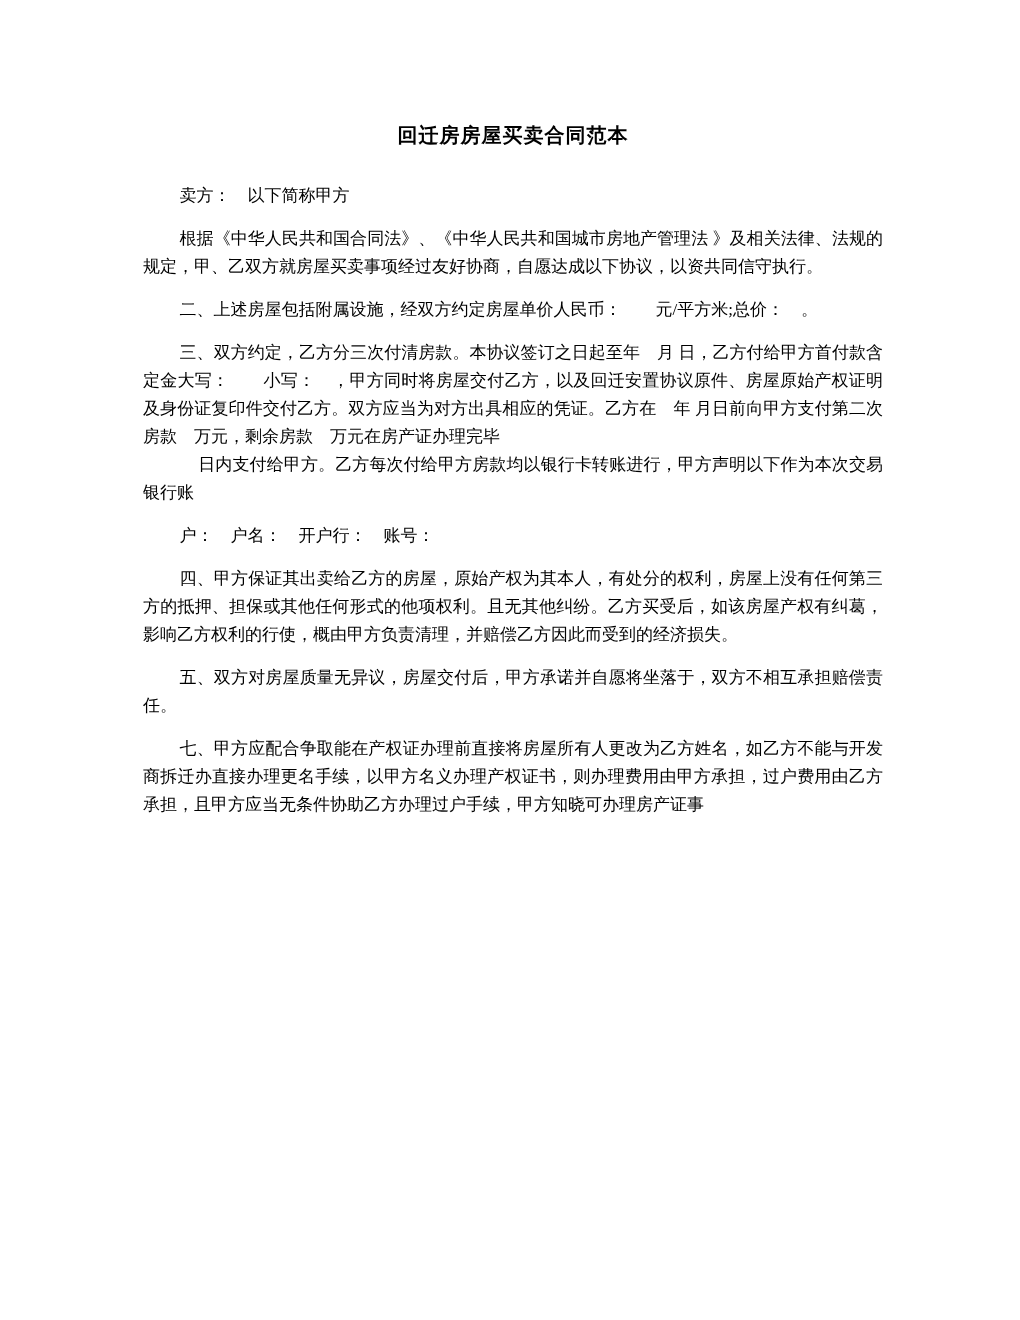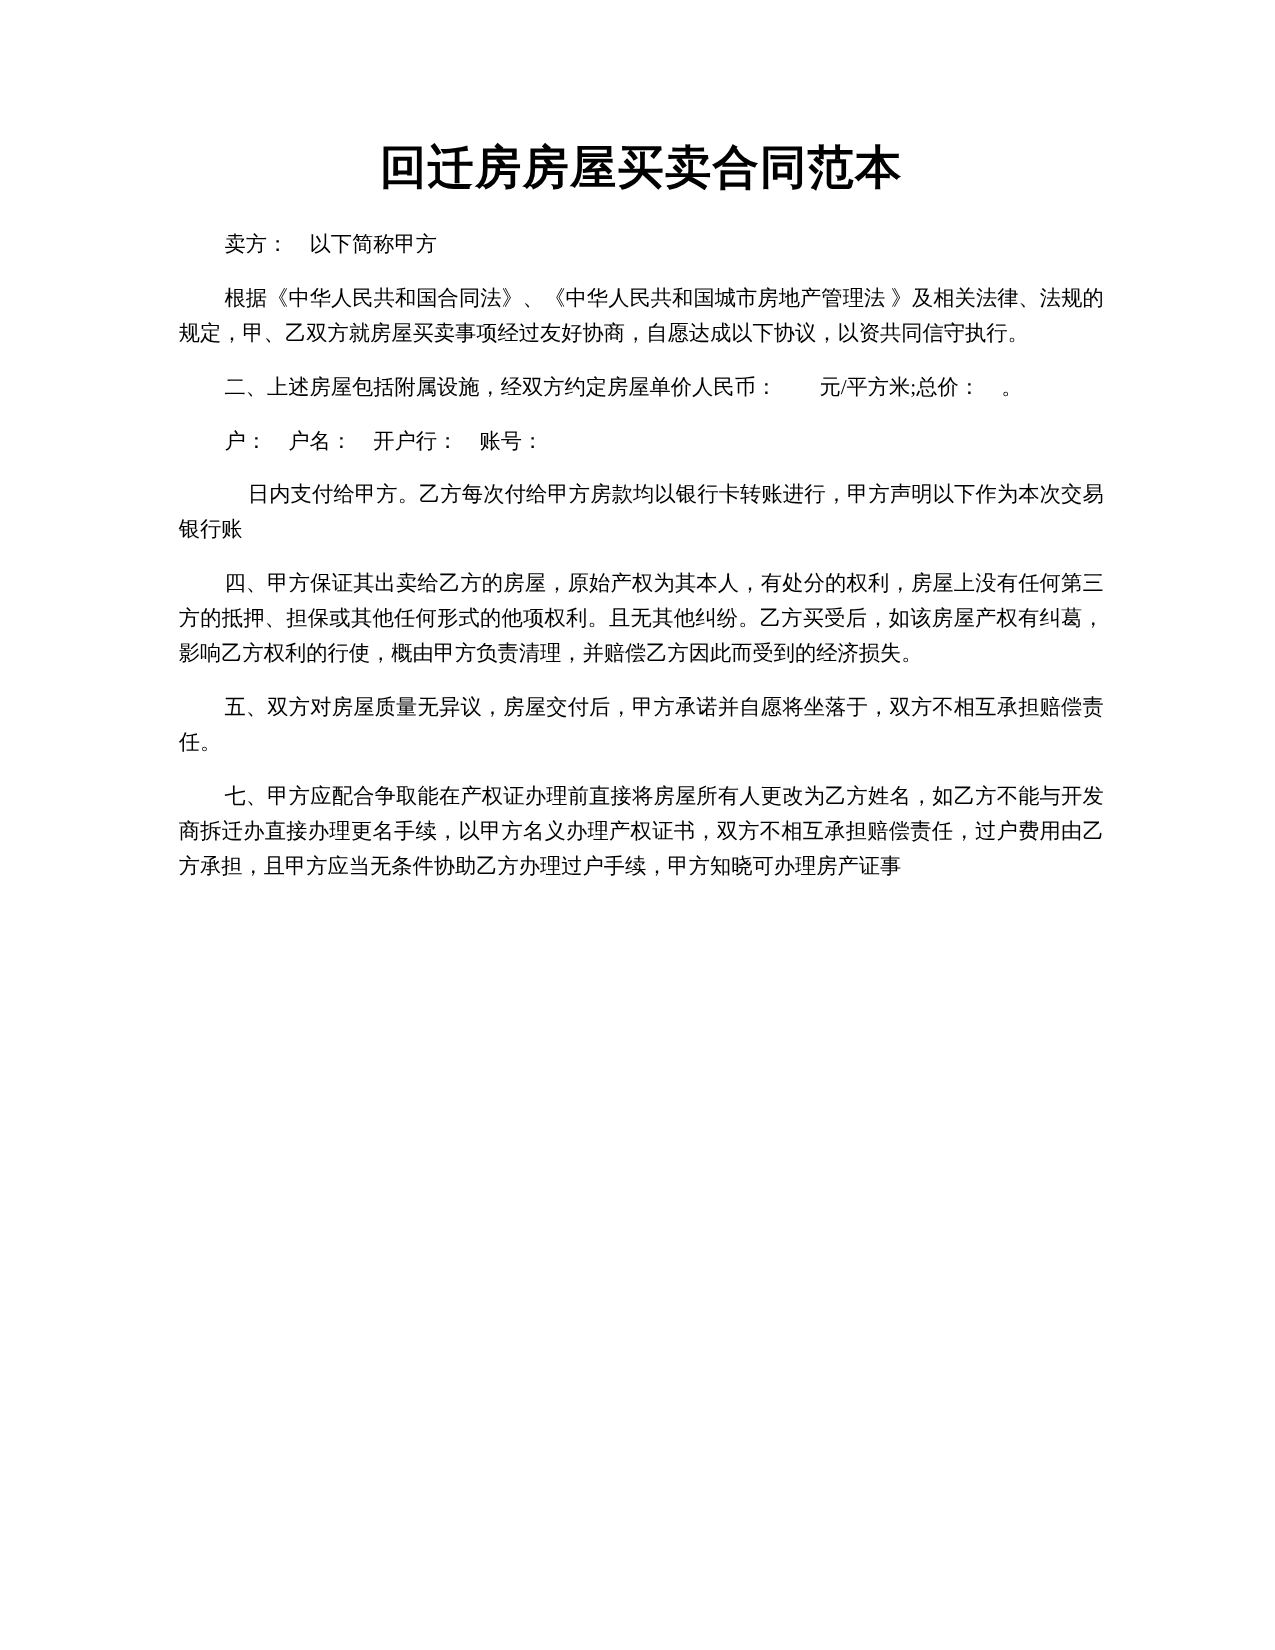--- a/index.html
+++ b/index.html
@@ -11,21 +11,21 @@
     color: #000000;
     overflow: hidden;
   }
   .page {
     width: 1020px;
     height: 1320px;
     background: #ffffff;
     padding: 118px 137px 40px 143px;
   }
   h1.doc-title {
-    font-size: 37px;
+    font-size: 20px;
     line-height: 34px;
     font-weight: bold;
     text-align: center;
     margin: 0 0 30px 0;
     letter-spacing: 1px;
   }
   p.para {
     font-size: 17px;
     line-height: 28px;
     text-align: justify;
@@ -44,25 +44,26 @@
   <h1 class="doc-title">回迁房房屋买卖合同范本</h1>
 
   <p class="para">卖方：　以下简称甲方</p>
 
 
   <p class="para">根据《中华人民共和国合同法》、《中华人民共和国城市房地产管理法 》及相关法律、法规的规定，甲、乙双方就房屋买卖事项经过友好协商，自愿达成以下协议，以资共同信守执行。</p>
 
 
   <p class="para">二、上述房屋包括附属设施，经双方约定房屋单价人民币：　　元/平方米;总价：　。</p>
 
+  <p class="para no-gap">三、双方约定，乙方分三次付清房款。本协议签订之日起至年　月 日，乙方付给甲方首付款含定金大写：　　小写：　，甲方同时将房屋交付乙方，以及回迁安置协议原件、房屋原始产权证明及身份证复印件交付乙方。双方应当为对方出具相应的凭证。乙方在　年 月日前向甲方支付第二次房款　万元，剩余房款　万元在房产证办理完毕</p>
+
+  <p class="para cont">日内支付给甲方。乙方每次付给甲方房款均以银行卡转账进行，甲方声明以下作为本次交易银行账</p>
 
   <p class="para">户：　户名：　开户行：　账号：</p>
-
-  <p class="para cont">日内支付给甲方。乙方每次付给甲方房款均以银行卡转账进行，甲方声明以下作为本次交易银行账</p>
 
   <p class="para">四、甲方保证其出卖给乙方的房屋，原始产权为其本人，有处分的权利，房屋上没有任何第三方的抵押、担保或其他任何形式的他项权利。且无其他纠纷。乙方买受后，如该房屋产权有纠葛，影响乙方权利的行使，概由甲方负责清理，并赔偿乙方因此而受到的经济损失。</p>
 
   <p class="para">五、双方对房屋质量无异议，房屋交付后，甲方承诺并自愿将坐落于，双方不相互承担赔偿责任。</p>
 
 
-  <p class="para">七、甲方应配合争取能在产权证办理前直接将房屋所有人更改为乙方姓名，如乙方不能与开发商拆迁办直接办理更名手续，以甲方名义办理产权证书，双方不相互承担赔偿责任，过户费用由乙方承担，且甲方应当无条件协助乙方办理过户手续，甲方知晓可办理房产证事</p>
+  <p class="para">七、甲方应配合争取能在产权证办理前直接将房屋所有人更改为乙方姓名，如乙方不能与开发商拆迁办直接办理更名手续，以甲方名义办理产权证书，则办理费用由甲方承担，过户费用由乙方承担，且甲方应当无条件协助乙方办理过户手续，甲方知晓可办理房产证事</p>
 
 </div>
 
 </body></html>

